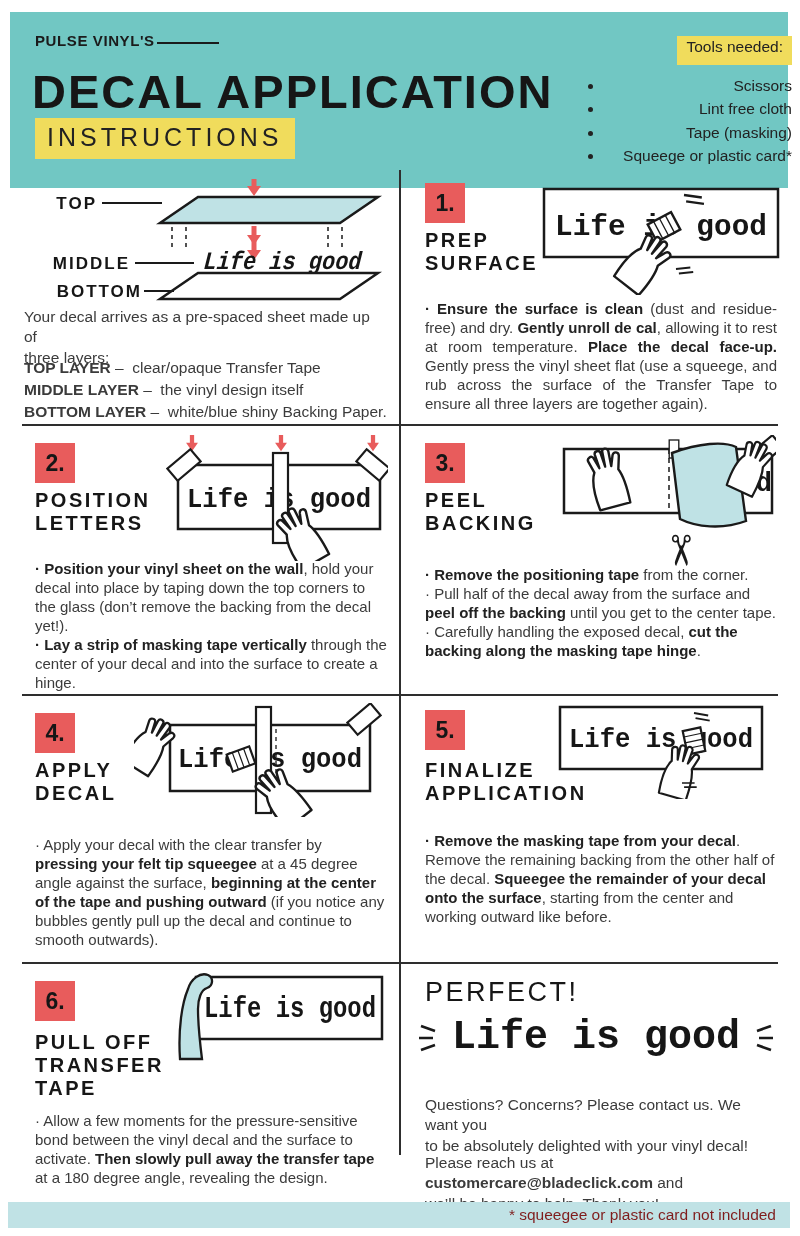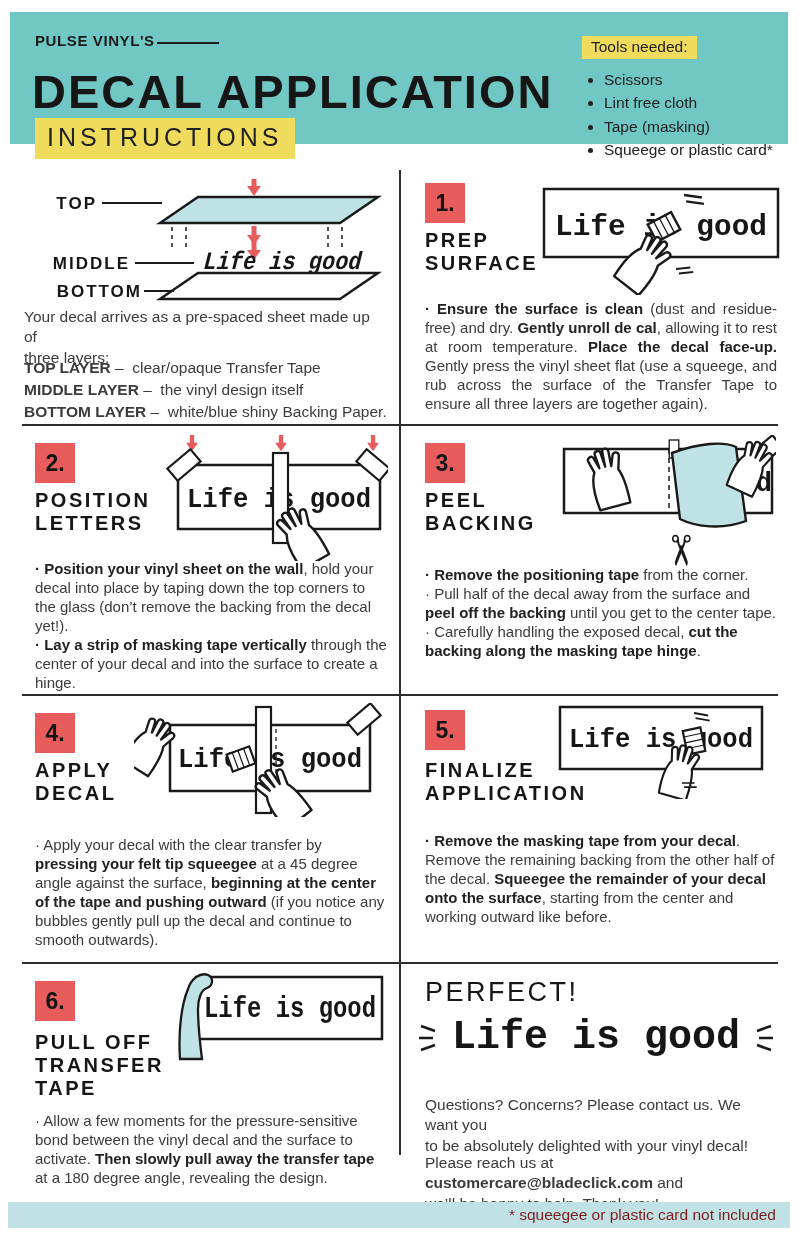--- a/index.html
+++ b/index.html
@@ -1,26 +1,26 @@
 <!DOCTYPE html>
 <html><head>
 <meta charset="utf-8">
 <style>
   html,body{margin:0;padding:0;background:#fff;}
   body{width:800px;height:1236px;position:relative;font-family:"Liberation Sans",sans-serif;color:#1b1b1b;}
   .page{position:absolute;left:0;top:0;width:800px;height:1236px;background:#fff;overflow:hidden;}
 
   
-  .header{position:absolute;left:10px;top:12px;width:778px;height:132px;background:#71c7c3;}
+  .header{position:absolute;left:10px;top:12px;width:778px;height:176px;background:#71c7c3;text-align:right;}
   .brand{position:absolute;left:25px;top:20px;font-size:15px;font-weight:bold;letter-spacing:.6px;color:#1b1b1b;}
   .brand .rule{display:inline-block;width:62px;border-bottom:2px solid #1b1b1b;margin-left:2px;vertical-align:2px;}
   .title{position:absolute;left:22px;top:52px;font-size:47px;font-weight:800;letter-spacing:2px;color:#161616;}
   .subtitle{position:absolute;left:25px;top:106px;background:#f0dc5c;padding:5px 12px 7px;font-size:25px;font-weight:400;letter-spacing:4px;color:#222;}
   .tools{position:absolute;left:572px;top:24px;width:210px;}
-  .tools-label{display:inline-block;background:#f0dc5c;padding:2px 9px 3px;font-size:15.5px;color:#222;}
+  .tools-label{display:inline-block;background:#f0dc5c;padding:2px 9px 9px;font-size:15.5px;color:#222;}
   .tools ul{margin:9px 0 0 0;padding-left:22px;font-size:15.5px;line-height:1.5;color:#222;}
 
   
   .hline{position:absolute;left:22px;width:756px;height:2px;background:#2e2e2e;}
   .vline{position:absolute;left:399px;top:170px;width:2px;height:985px;background:#2e2e2e;}
 
   .cell{position:absolute;}
   .cell-intro{left:22px;top:165px;width:368px;height:259px;}
   .cell-s1{left:412px;top:165px;width:368px;height:259px;}
   .cell-s2{left:22px;top:425px;width:368px;height:269px;}

